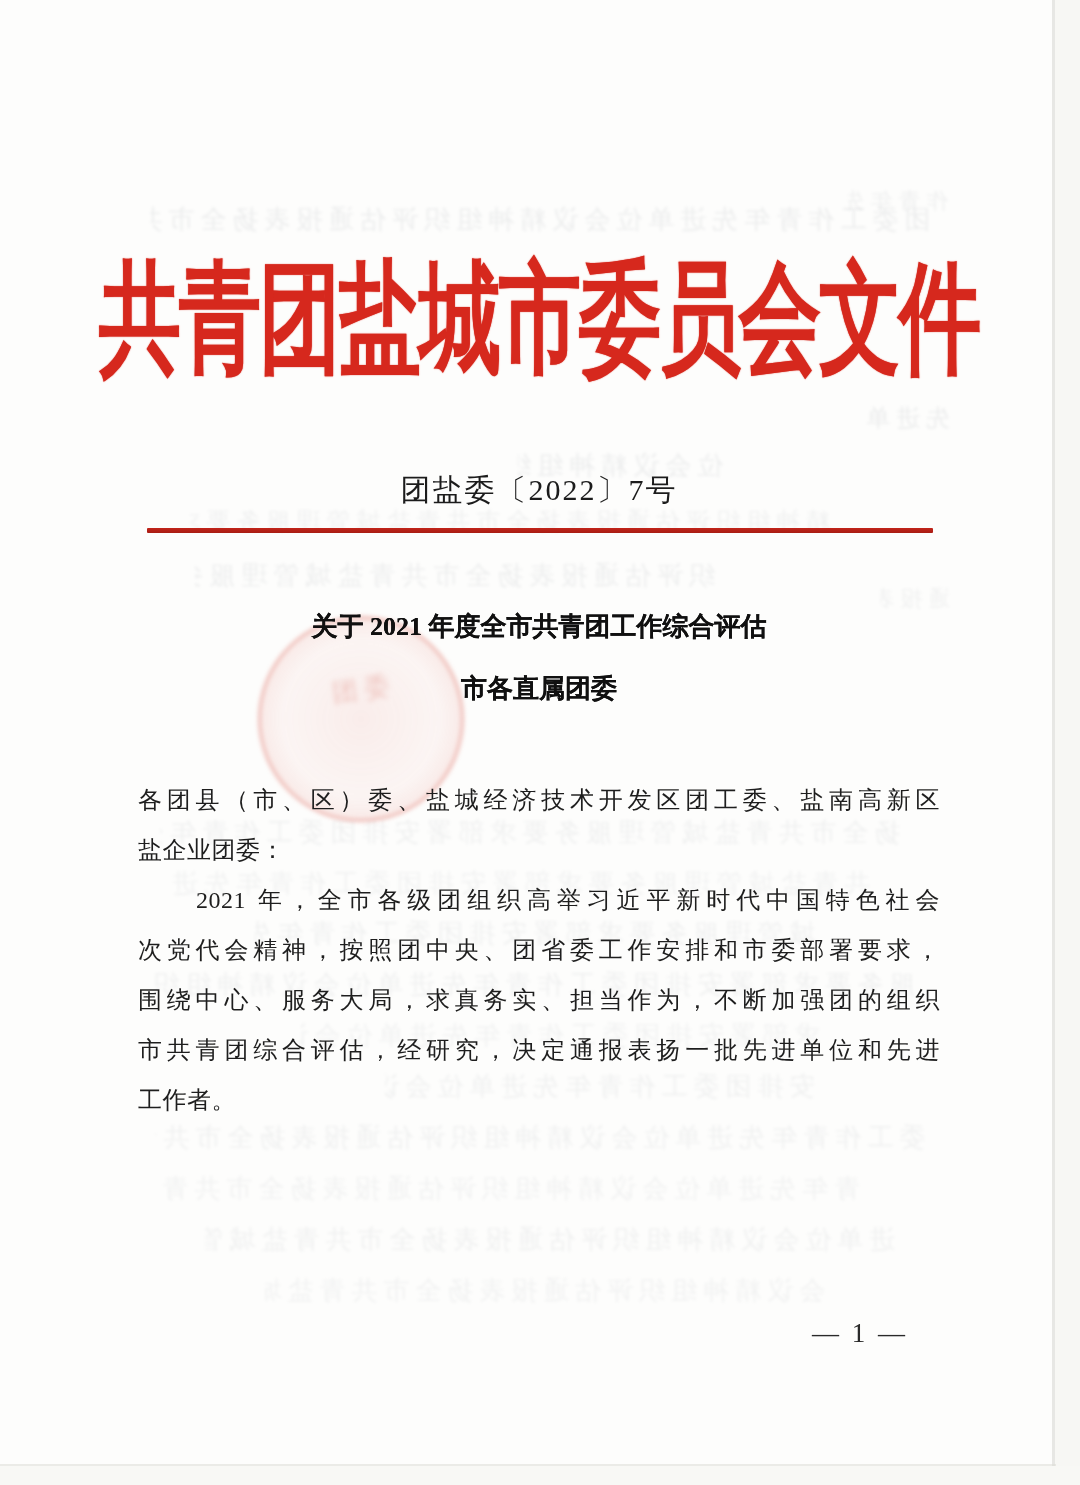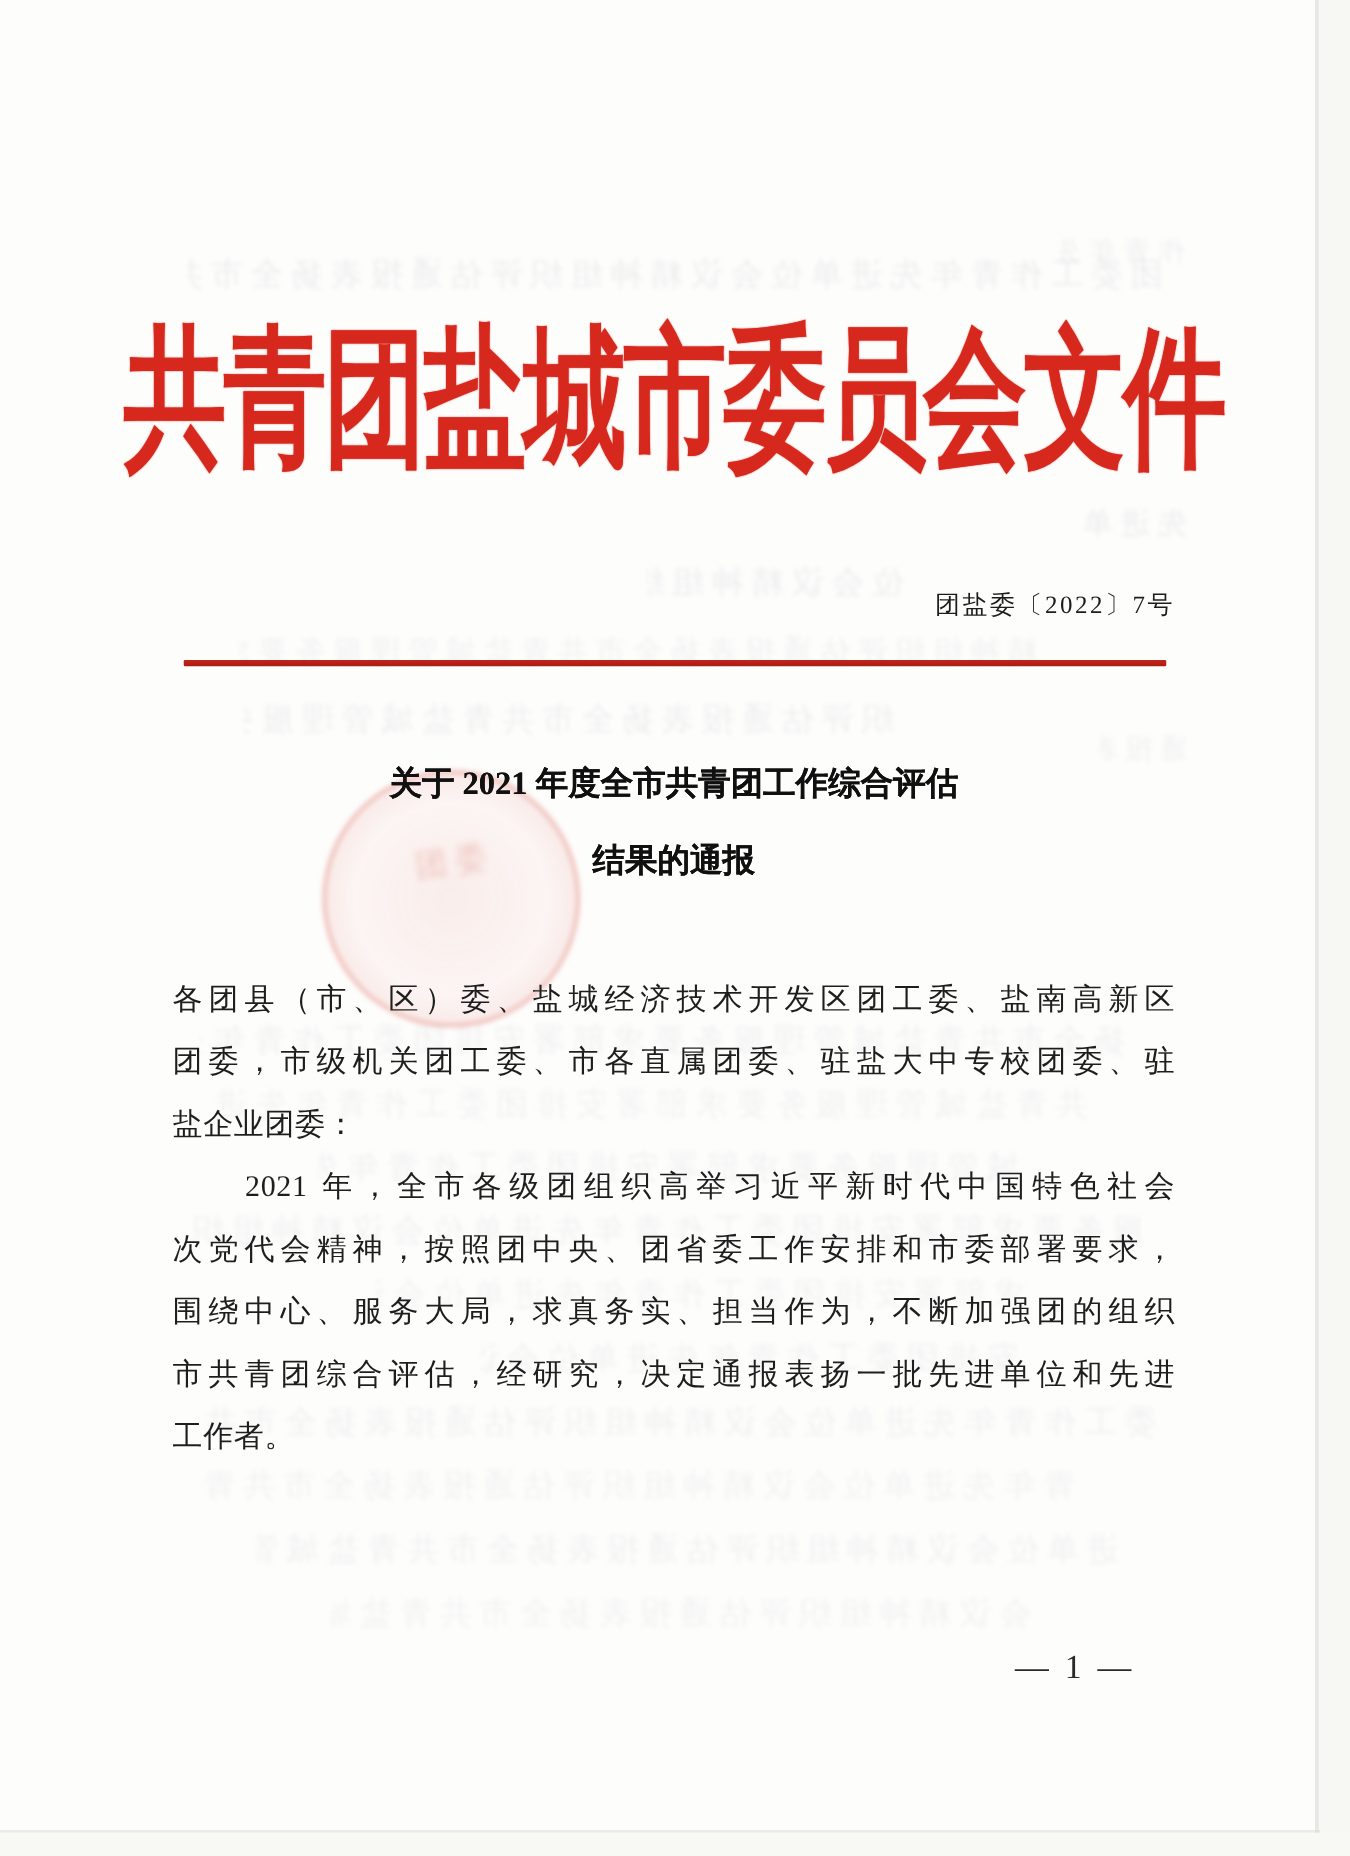--- a/index.html
+++ b/index.html
@@ -42,21 +42,21 @@
     font-size: 82px; font-weight: 900; white-space: nowrap;
     letter-spacing: -2px;
     transform: scale(1.0, 1.48);
     line-height: 1;
     text-shadow: 0 0 1px currentColor;
   }
 
   
   .doc-number {
     position: absolute; left: 138px; top: 470px; width: 802px;
-    text-align: right; font-size: 20px; letter-spacing: 2px; color: #1c1c1c;
+    text-align: center; font-size: 30px; letter-spacing: 2px; color: #1c1c1c;
   }
 
   
   .red-rule {
     position: absolute; left: 147px; top: 528px; width: 786px; height: 5px;
     border-radius: 1px;
   }
 
   
   .doc-title {
@@ -140,26 +140,25 @@
   <div class="masthead">
     <div class="masthead-text" id="masthead-text" style="color: rgb(214, 40, 29);">共青团盐城市委员会文件</div>
   </div>
 
   <div class="doc-number">团盐委〔2022〕7号</div>
 
   <div class="red-rule" id="red-rule" style="background: linear-gradient(rgb(194, 36, 26), rgb(168, 29, 20));"></div>
 
   <div class="doc-title">
     <div>关于 2021 年度全市共青团工作综合评估</div>
-    <div>结果的通报</div>
+    <div>市各直属团委</div>
   </div>
 
   <div class="textcol">
     <div class="bline">各团县（市、区）委、盐城经济技术开发区团工委、盐南高新区</div>
-    <div class="bline">团委，市级机关团工委、市各直属团委、驻盐大中专校团委、驻</div>
     <div class="bline short">盐企业团委：</div>
     <div class="bline indent">2021 年，全市各级团组织高举习近平新时代中国特色社会</div>
     <div class="bline">次党代会精神，按照团中央、团省委工作安排和市委部署要求，</div>
     <div class="bline">围绕中心、服务大局，求真务实、担当作为，不断加强团的组织</div>
     <div class="bline">市共青团综合评估，经研究，决定通报表扬一批先进单位和先进</div>
     <div class="bline short">工作者。</div>
   </div>
 
   <div class="page-number">— 1 —</div>
 

